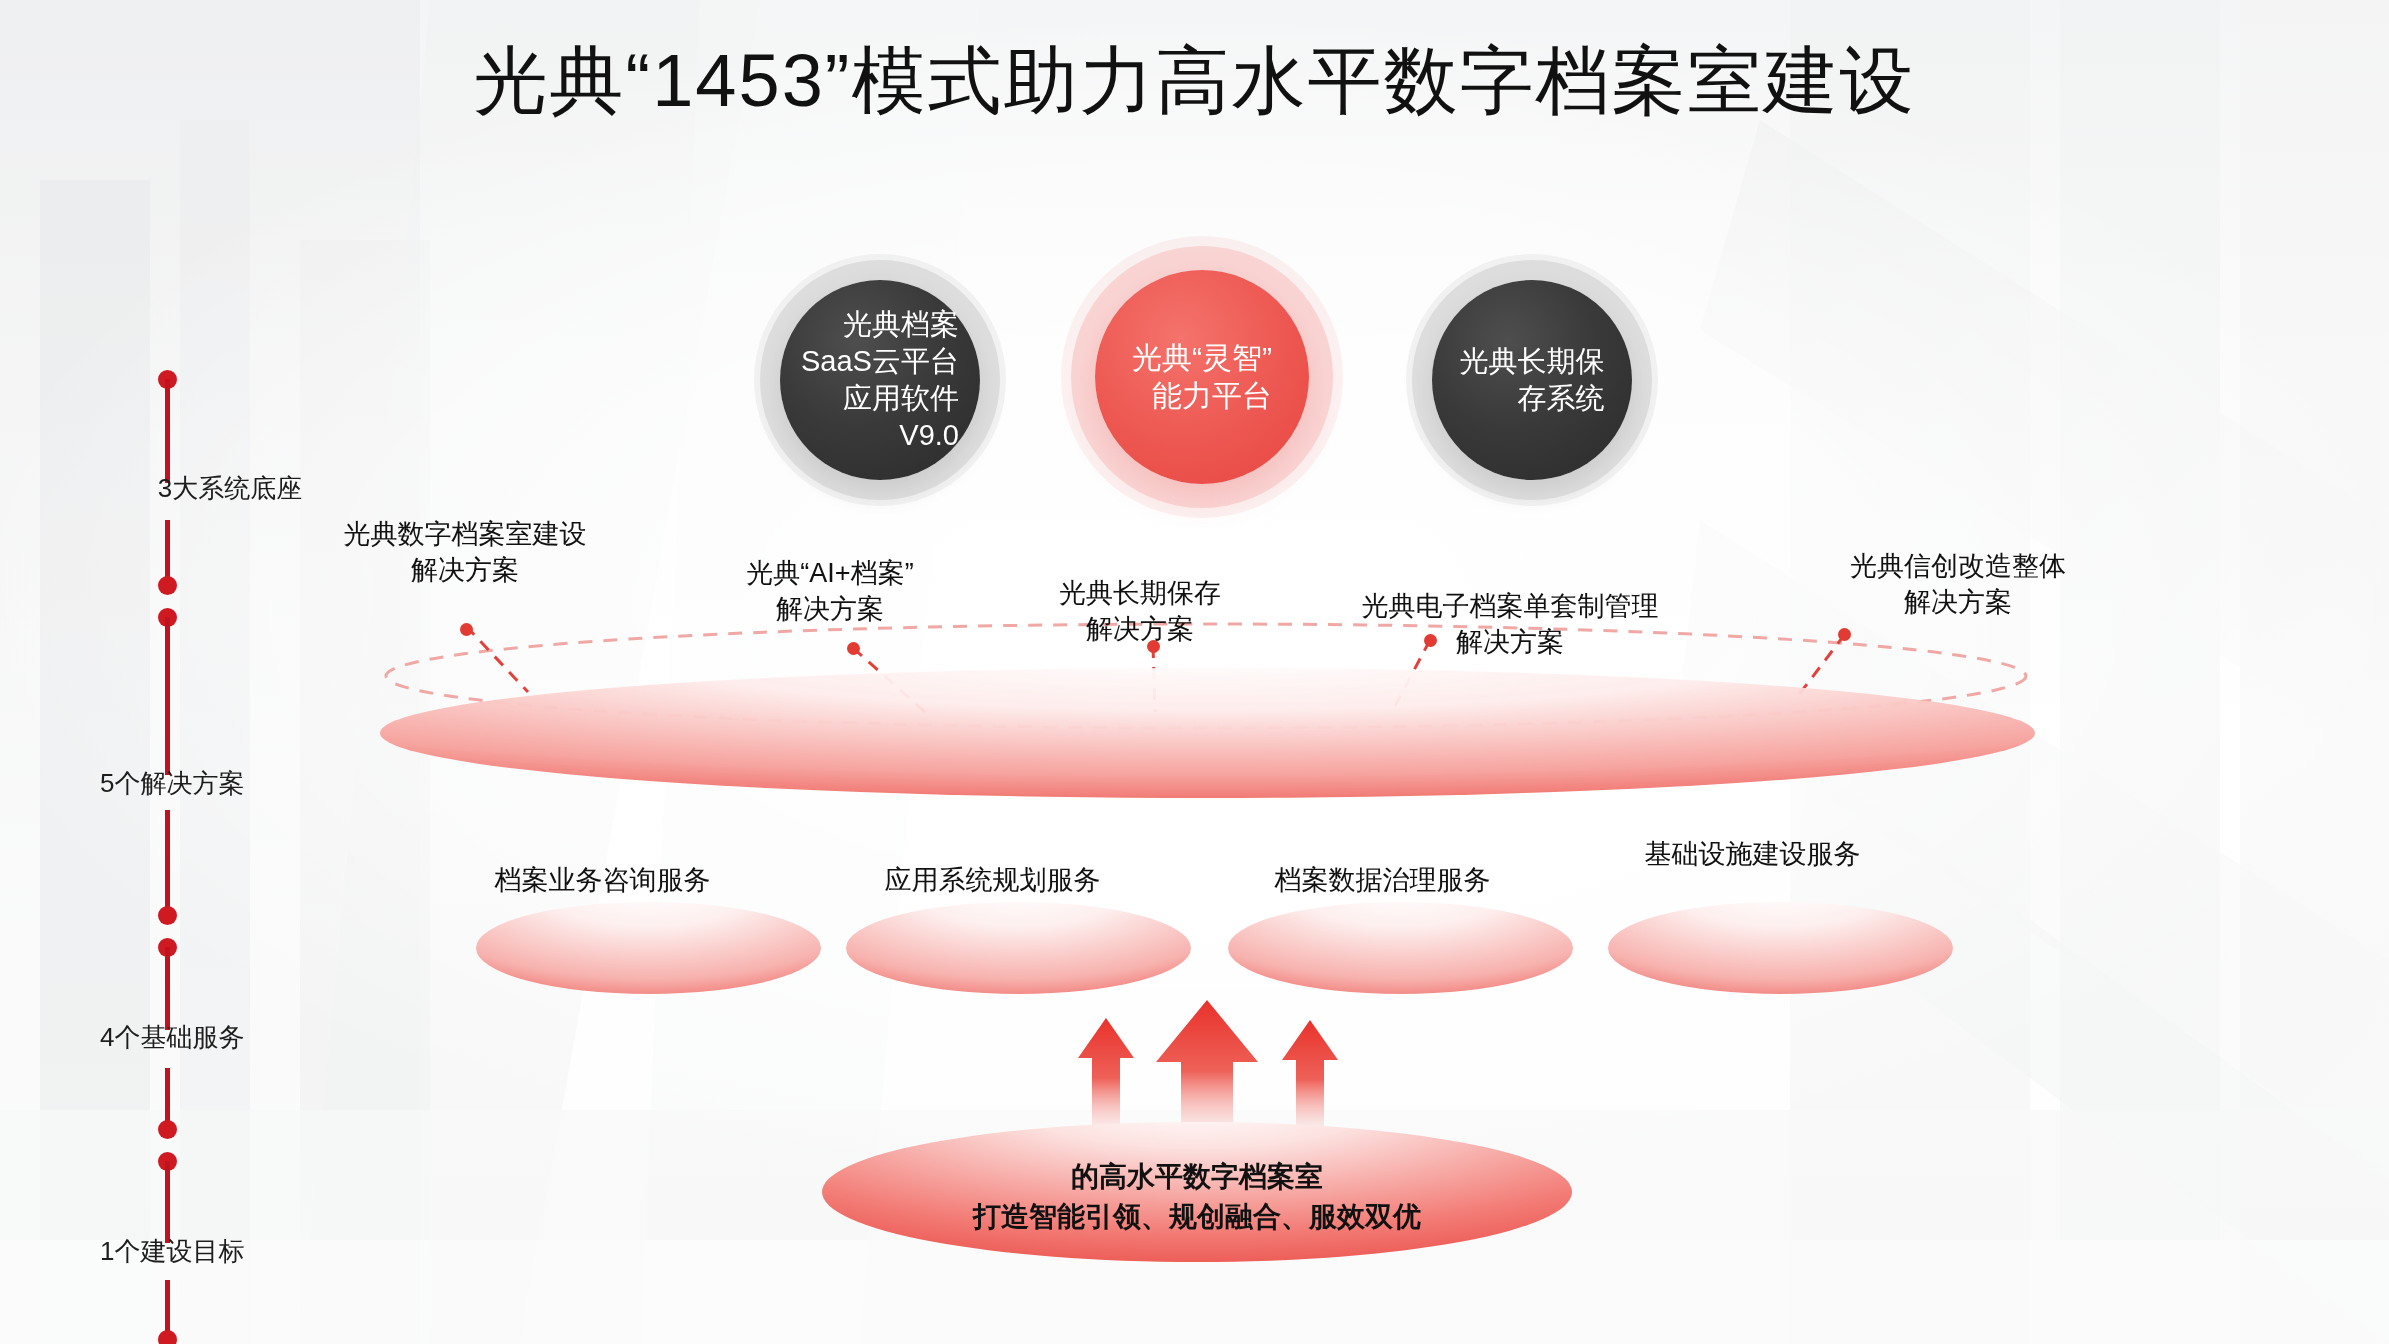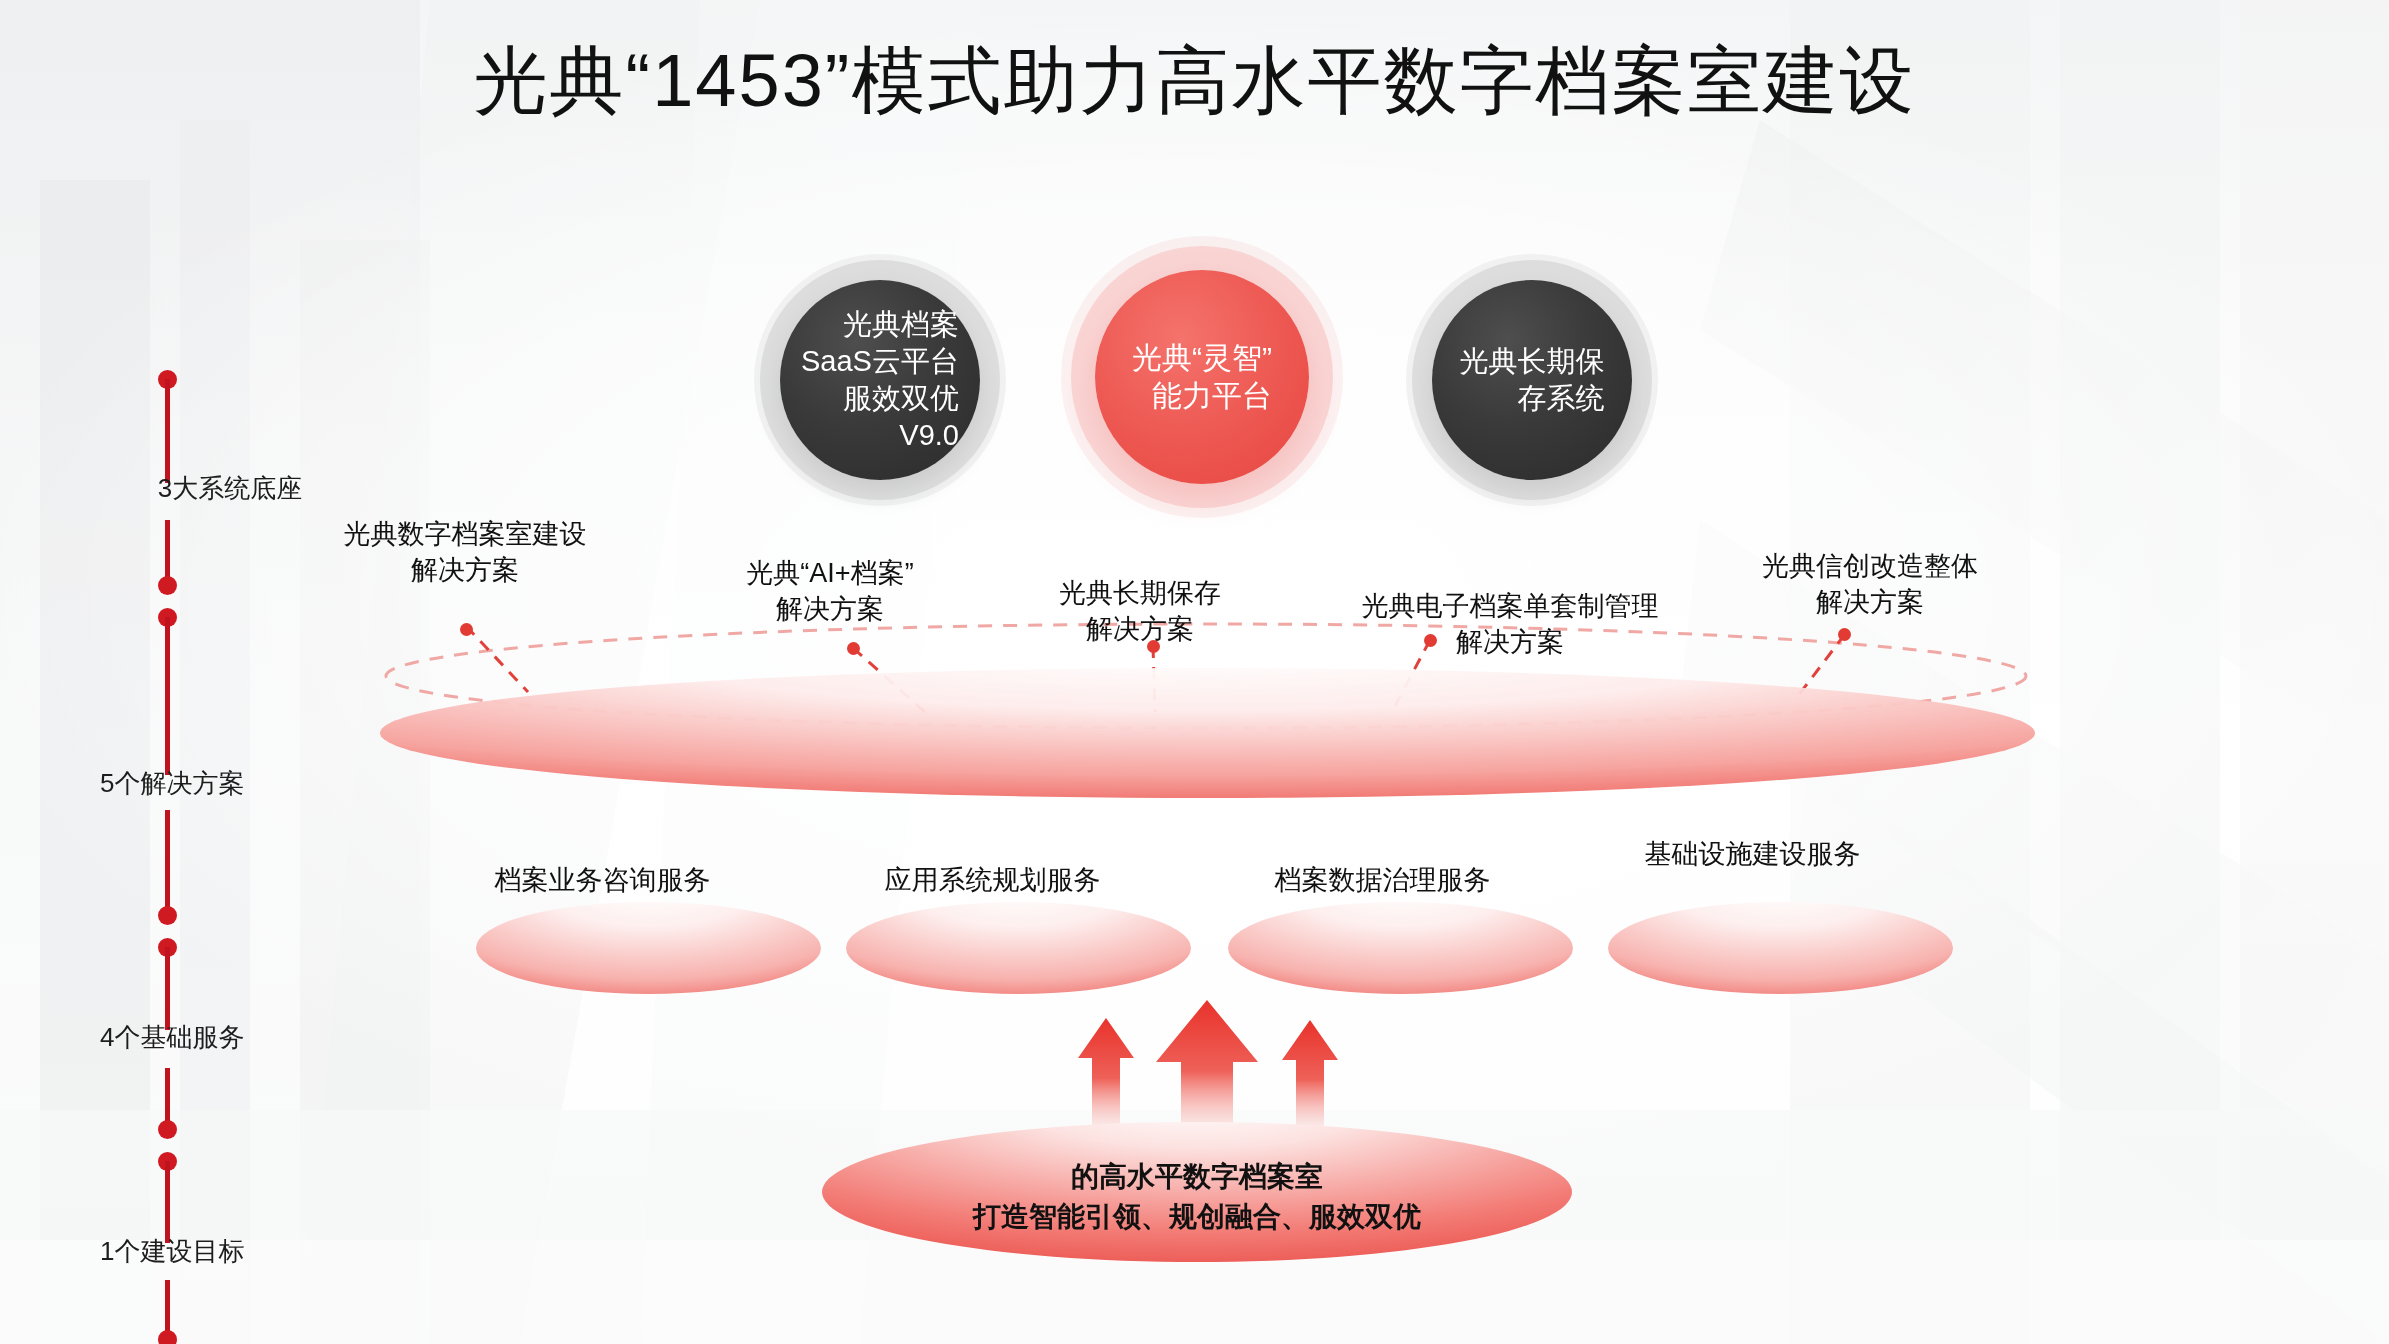--- a/index.html
+++ b/index.html
@@ -259,21 +259,21 @@
     <div class="tl-seg" style="top:791px;height:82px;"></div>
     <div class="tl-label" style="top:868px;">1个建设目标</div>
     <div class="tl-seg" style="top:910px;height:55px;"></div>
     <div class="tl-dot" style="top:960px;"></div>
   </div>
 
   <div class="circle circle-dark" style="left:780px; top:280px;">
     <div>
       <span>光典档案</span>
       <span>SaaS云平台</span>
-      <span>服效双优</span>
+      <span>应用软件</span>
       <span>V9.0</span>
     </div>
   </div>
 
   <div class="circle circle-red" style="left:1095px; top:270px;">
     <div>
       <span>光典“灵智”</span>
       <span>能力平台</span>
     </div>
   </div>
@@ -315,21 +315,21 @@
     <div>解决方案</div>
   </div>
   <div class="sol-dot" style="left:1147px; top:640px;"></div>
 
   <div class="sol-label" style="left:1300px; top:560px; width:420px;margin-top:28px;">
     <div>光典电子档案单套制管理</div>
     <div>解决方案</div>
   </div>
   <div class="sol-dot" style="left:1424px; top:634px;"></div>
 
-  <div class="sol-label" style="left:1700px; top:548px; width:340px;">
+  <div class="sol-label" style="left:1788px; top:548px; width:340px;">
     <div>光典信创改造整体</div>
     <div>解决方案</div>
   </div>
   <div class="sol-dot" style="left:1838px; top:628px;"></div>
 
   <div class="svc-label" style="left:430px; top:862px; width:345px;">档案业务咨询服务</div>
   <div class="svc-ellipse" style="left:476px; top:902px;"></div>
 
   <div class="svc-label" style="left:820px; top:862px; width:345px;">应用系统规划服务</div>
   <div class="svc-ellipse" style="left:846px; top:902px;"></div>

